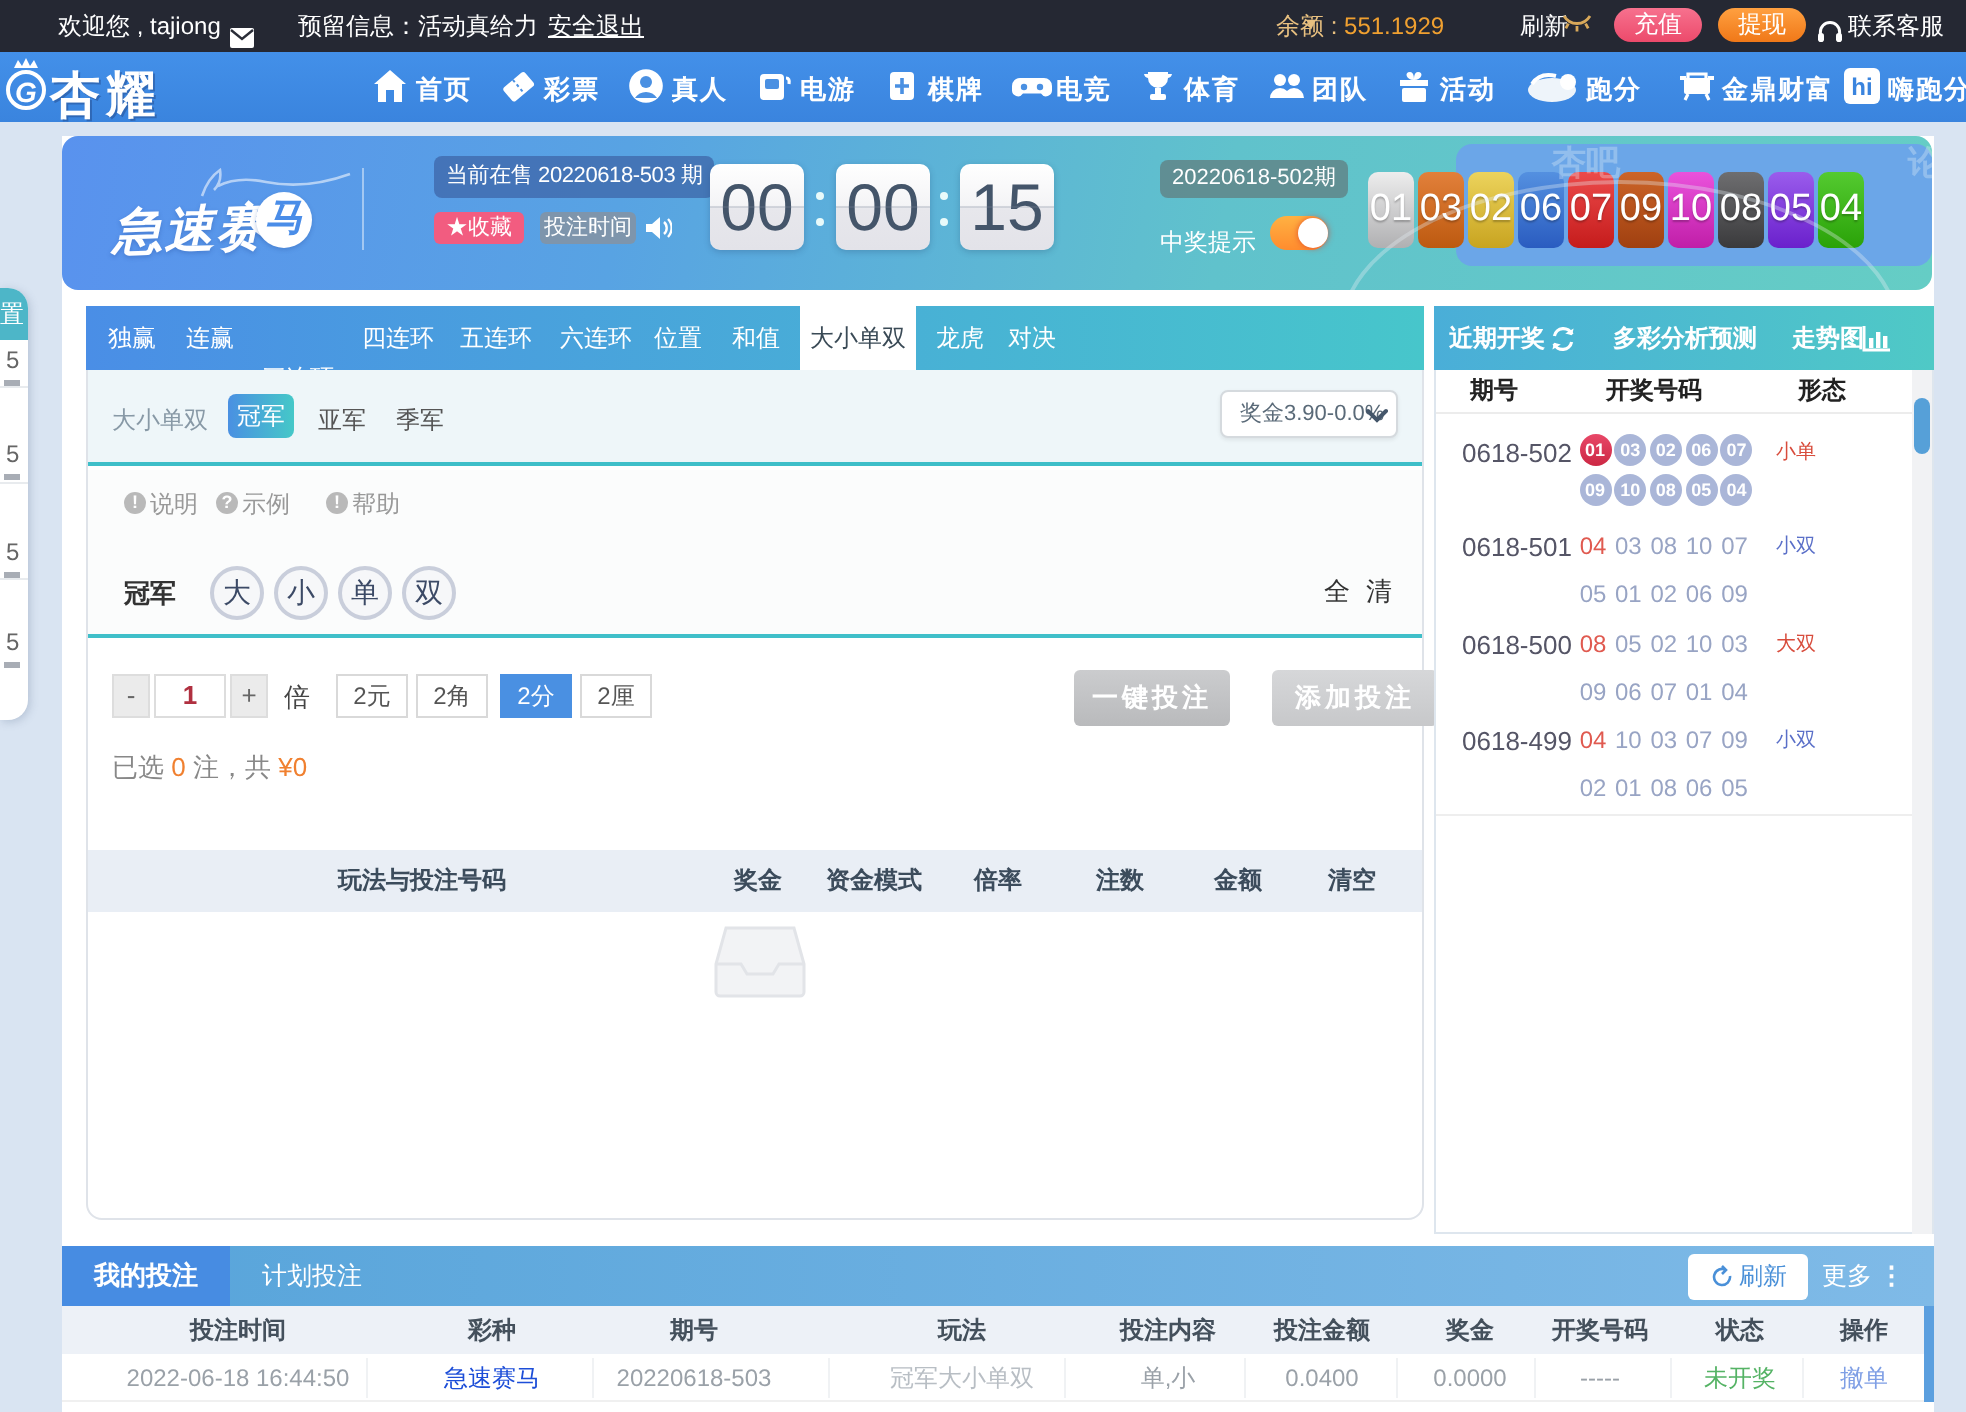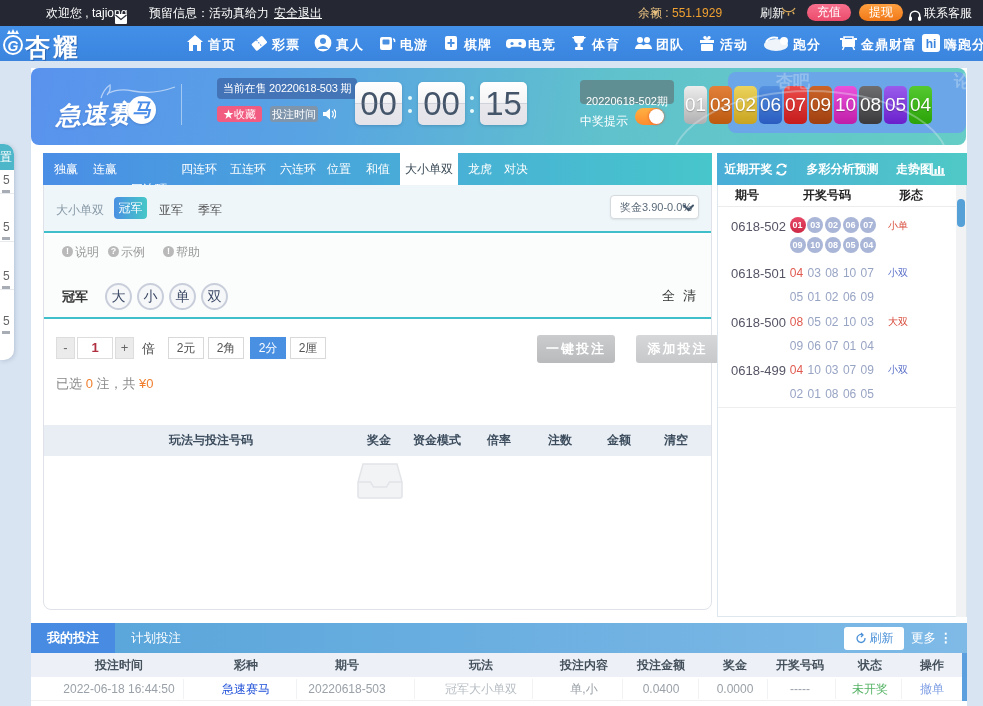--- a/index.html
+++ b/index.html
@@ -21,21 +21,21 @@
 #blogo { position:absolute; left:25px; top:30px; color:#fff; font-size:25px; font-weight:bold; font-style:italic; letter-spacing:1px; text-shadow:0 1px 2px rgba(40,80,160,.35); transform:rotate(-2deg); }
 #bcirc { position:absolute; left:97px; top:28px; width:28px; height:28px; background:#fff; border-radius:50%; text-align:center; line-height:28px; color:#4a8de8; font-size:19px; font-weight:bold; font-style:italic; box-shadow:0 1px 2px rgba(40,80,160,.3); }
 #bdiv { position:absolute; left:150px; top:16px; width:1px; height:41px; background:rgba(255,255,255,.45); }
 .btag1 { position:absolute; left:186px; top:10px; height:21px; line-height:21px; padding:0 6px; background:rgba(62,102,168,.75); color:#fff; font-size:11px; letter-spacing:-0.2px; border-radius:4px; }
 .btag2 { position:absolute; left:186px; top:38px; width:45px; height:16px; line-height:16px; text-align:center; background:#f25c80; color:#fff; font-size:11px; border-radius:3px; }
 .btag3 { position:absolute; left:239px; top:38px; width:48px; height:16px; line-height:16px; text-align:center; background:#7e95ac; color:#fff; font-size:11px; border-radius:3px; }
 #spk { position:absolute; left:292px; top:40px; }
 .card { position:absolute; top:14px; width:47px; height:43px; border-radius:5px; background:linear-gradient(180deg,#ffffff 0%,#f4f4f6 48%,#e7e7ec 52%,#e3e3e9 100%); box-shadow:0 1px 3px rgba(30,60,100,.25); text-align:center; line-height:43px; font-size:33px; color:#44556a; }
 .card:after { content:""; position:absolute; left:0; top:21px; width:100%; height:1px; background:rgba(120,130,150,.25); }
 .colon { position:absolute; width:4px; height:4px; border-radius:50%; background:#e8fafa; }
-.btag4 { position:absolute; left:549px; top:12px; height:19px; line-height:19px; padding:12px 6px; background:rgba(96,130,133,.8); color:#fff; font-size:11px; border-radius:4px; }
+.btag4 { position:absolute; left:549px; top:12px; height:19px; line-height:19px; padding:0 6px; background:rgba(96,130,133,.8); color:#fff; font-size:11px; border-radius:4px; }
 #zjts { position:absolute; left:549px; top:45px; color:#fff; font-size:12px; }
 #toggle { position:absolute; left:604px; top:40px; width:29px; height:17px; background:linear-gradient(180deg,#ffb142,#ff8c2e); border-radius:9px; }
 #toggle:after { content:""; position:absolute; right:0px; top:1px; width:15px; height:15px; background:#fff; border-radius:50%; box-shadow:0 0 3px rgba(220,60,40,.8); }
 #tilepanel { position:absolute; left:697px; top:4px; width:238px; height:61px; background:#6ba6e8; border-radius:8px; }
 .tile { position:absolute; top:18px; width:23px; height:38px; border-radius:5px; color:#fff; font-size:19px; text-align:center; line-height:38px; text-shadow:0 1px 1px rgba(0,0,0,.25); }
 
 #wm { position:absolute; left:609px; top:-12px; width:326px; height:89px; overflow:hidden; pointer-events:none; }
 #wmoval { position:absolute; left:30px; top:34px; width:280px; height:150px; border:2px solid rgba(230,238,244,.35); border-radius:50%; }
 #wmtxt { position:absolute; left:48px; top:52px; font-size:42px; font-weight:bold; color:rgba(238,244,249,.24); letter-spacing:1px; }
 .wmsm { position:absolute; top:14px; white-space:nowrap; font-size:17px; color:rgba(238,244,249,.3); font-weight:bold; }
@@ -108,21 +108,21 @@
 #bthumb { position:absolute; left:931px; top:30px; width:5px; height:48px; background:#5b9fdf; }
 
 #cut { position:absolute; left:0; top:144px; width:14px; height:216px; background:#fff; border-radius:0 10px 10px 0; box-shadow:1px 1px 4px rgba(100,120,150,.3); }
 #cuthead { position:absolute; left:0; top:0; width:14px; height:26px; background:#4db6c8; border-radius:0 10px 0 0; color:#fff; font-size:12px; overflow:hidden; line-height:26px; }
 .cutn { position:absolute; left:3px; color:#666; font-size:12px; }
 .cutd { position:absolute; left:2px; width:8px; height:3px; background:#a8adb5; }
 .cuts { position:absolute; left:0; width:14px; height:1px; background:#e8ebee; }
 </style>
 
 <div id="topbar">
-  <div class="it" style="left:46px;text-align:right;">欢迎您 , tajiong</div>
+  <div class="it" style="left:29px;text-align:right;">欢迎您 , tajiong</div>
   <div class="it" style="left:115px;top:7px;height:12px;"><svg width="12" height="10" viewBox="0 0 12 10">
         <rect x="0" y="0" width="12" height="10" rx="1" fill="#fff"></rect>
         <path d="M0.5 1 L6 5.5 L11.5 1" fill="none" stroke="#2a2d38" stroke-width="1.2"></path>
       </svg></div>
   <div class="it" style="left:149px;">预留信息：活动真给力</div>
   <div class="it" style="left:274px;text-decoration:underline;">安全退出</div>
   <div class="it" style="left:653px;color:#e8c080;font-size:10px;">▾</div>
   <div class="it" style="left:638px;color:#e8c080;">余额 : <span style="color:#f0a030;">551.1929</span></div>
   <div class="it" style="left:760px;">刷新</div>
   <div class="it" style="left:781px;top:5px;height:12px;line-height:0;"><svg width="15" height="12" viewBox="0 0 15 12">

